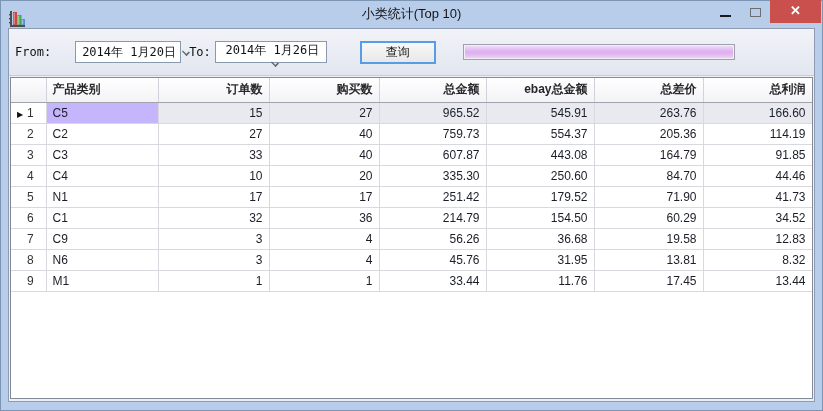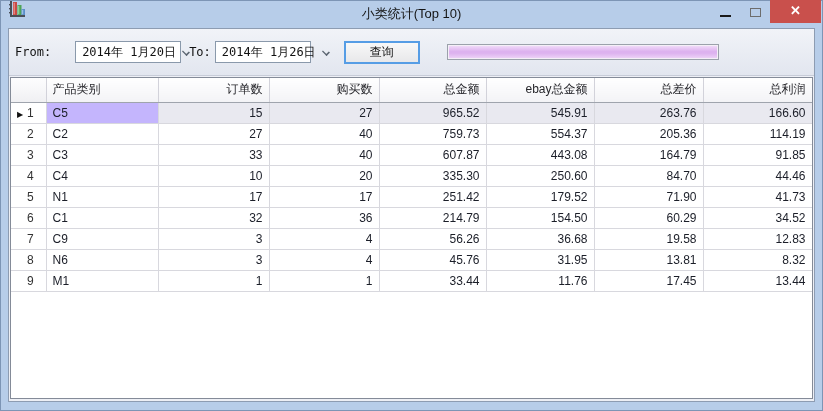--- a/index.html
+++ b/index.html
@@ -5,21 +5,21 @@
   html,body { margin:0; padding:0; background:#5a6a7a; }
   * { box-sizing:border-box; }
   .window {
     position:relative; width:823px; height:411px;
     background:#b7cde9;
     font-family:"Liberation Sans", sans-serif;
     box-shadow: inset 0 0 0 1px #7d95b5;
     overflow:hidden;
   }
   
-  .titlebar { position:relative; height:28px; display:flex; align-items:flex-start; }
+  .titlebar { position:relative; height:28px; display:flex; align-items:flex-end; }
   .app-icon { margin-left:8px; width:18px; height:18px; flex:0 0 auto; }
   .title-text {
     position:absolute; left:0; right:0; top:0; height:28px;
     display:flex; align-items:center; justify-content:center;
     font-size:13px; color:#151515; pointer-events:none;
   }
   .win-controls { position:absolute; right:2px; top:0; display:flex; align-items:flex-start; }
   .win-btn { width:30px; height:23px; display:flex; align-items:center; justify-content:center; cursor:default; }
   .min-glyph { width:11px; height:2px; background:#1a1a1a; margin-top:8px; }
   .max-glyph { width:11px; height:9px; border:1px solid #6d6d6d; background:transparent; margin-top:2px; }
@@ -65,21 +65,21 @@
     background:linear-gradient(#f0d9f9 0%, #ddb2ef 45%, #ddb2ef 60%, #ecd0f6 100%);
   }
   
   .gridwrap {
     flex:1 1 auto; margin:1px 1px 2px 1px;
     border:1px solid #848b98; background:#ffffff; overflow:hidden;
   }
   table.grid { border-collapse:collapse; table-layout:fixed; width:801px; font-size:12px; color:#1b1e28; }
   table.grid th, table.grid td { padding:0 6px; height:21px; overflow:hidden; white-space:nowrap; }
   table.grid th {
-    height:24px; font-weight:normal; color:#26262b;
+    height:24px; font-weight:bold; color:#26262b;
     background:linear-gradient(#ffffff, #f3f3f6);
     border-right:1px solid #d2d2da; border-bottom:1px solid #9fa4ad;
   }
   table.grid th.corner { background:linear-gradient(#fdfdfe, #f0f0f3); }
   table.grid td { border-right:1px solid #d8d8de; border-bottom:1px solid #d8d8de; background:#ffffff; }
   td.rowhead {
     background:linear-gradient(to right, #fbfbfd, #f1f1f4);
     border-right:1px solid #c7cbd2; color:#333; padding:0 2px 0 4px;
   }
   .rowhead .marker { display:inline-block; width:10px; font-size:8px; color:#111; }
@@ -125,21 +125,21 @@
 
   <div class="client">
 
     <div class="toolbar">
       <span class="tb-label">From:</span>
       <div class="datepicker" style="width:106px;margin-left:24px;">
         <span class="dp-value">2014年 1月20日</span>
         <span class="chev"></span>
       </div>
       <span class="tb-label" style="margin-left:8px;">To:</span>
-      <div class="datepicker" style="width:96px;">
+      <div class="datepicker" style="width:112px;flex-direction:column;">
         <span class="dp-value">2014年 1月26日</span>
         <span class="chev"></span>
       </div>
       <button class="query-btn">查询</button>
       <div class="progress">
         <div class="progress-fill" style="width: 100%;"></div>
       </div>
     </div>
 
     <div class="gridwrap">

